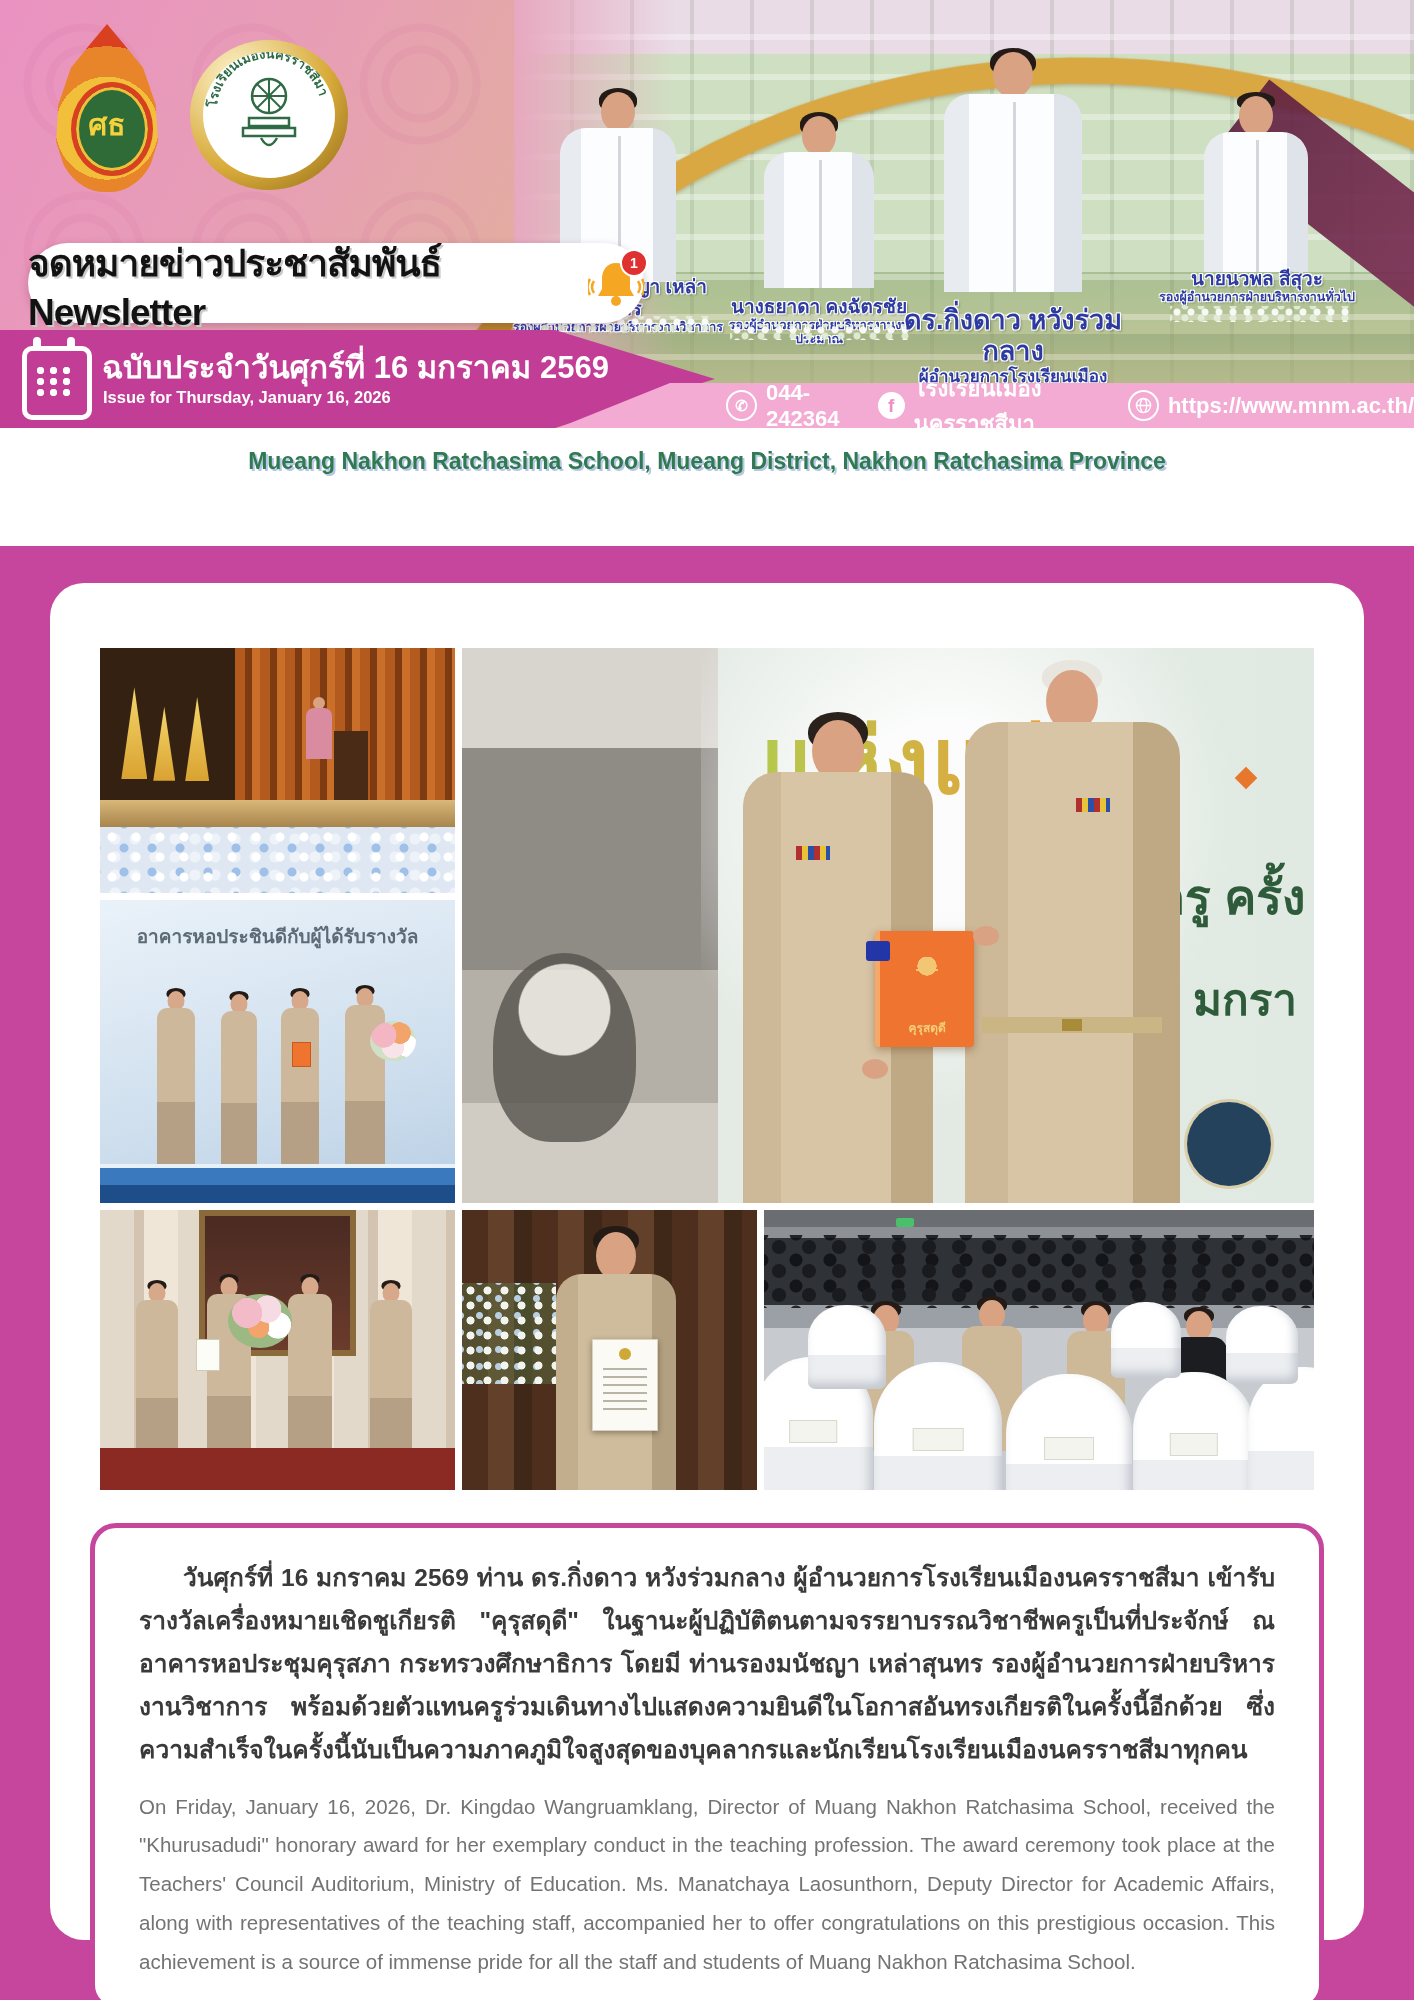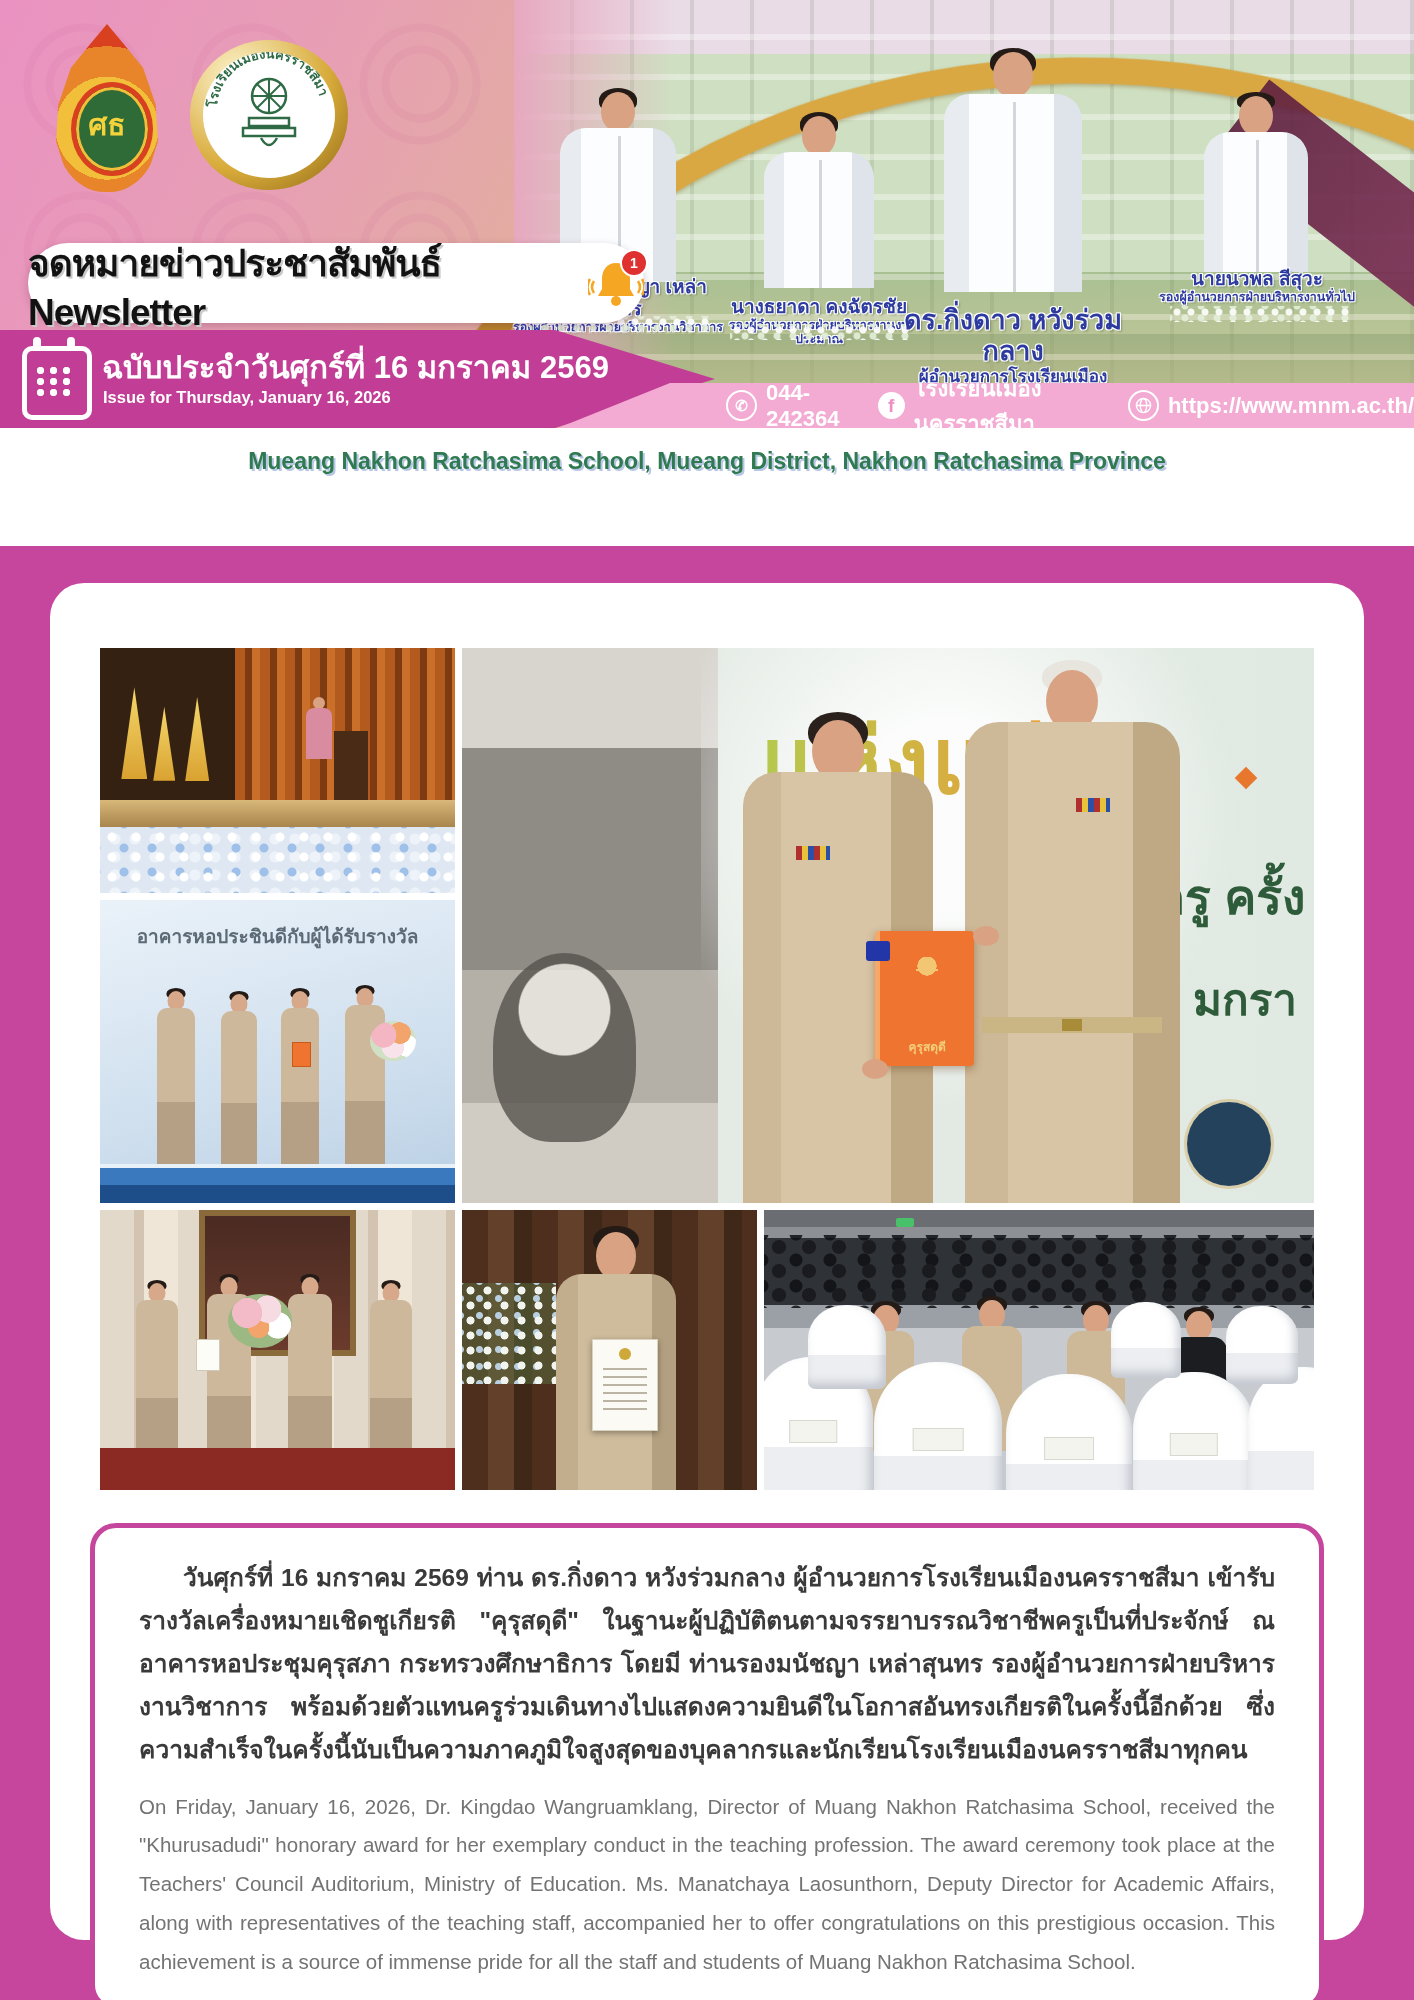--- a/index.html
+++ b/index.html
@@ -173,21 +173,21 @@
   .hs-hair-m{position:absolute;left:50%;transform:translateX(-50%);top:-10px;width:60px;height:34px;
      border-radius:50% 50% 45% 45%;background:#e8e4de;}
   .hs-body{position:absolute;left:0;right:0;top:52px;bottom:0;border-radius:34px 34px 0 0;
      background:linear-gradient(90deg,#bfa océ 0,#cdb897 0 20%,#d8c5a5 20% 78%,#bfa985 78%);}
   .hs-body{background:linear-gradient(90deg,#cdb897 0 20%,#d8c5a5 20% 78%,#bfa985 78%);}
   .hs-ribbon{position:absolute;width:34px;height:14px;
      background:repeating-linear-gradient(90deg,#b03030 0 6px,#e8c23a 6px 12px,#2a50a8 12px 18px);}
   .hs-belt{position:absolute;left:8%;right:8%;height:16px;background:#cbb astonishing;}
   .hs-belt{background:#c9b684;}
   .hs-buckle{position:absolute;left:50%;transform:translateX(-50%);top:2px;width:20px;height:12px;background:#a88c3a;}
-  .hs-folder{position:absolute;left:48.5%;top:51%;width:94px;height:135px;background:#ef7430;border-radius:4px;
+  .hs-folder{position:absolute;left:48.5%;top:51%;width:94px;height:116px;background:#ef7430;border-radius:4px;
      border-left:5px solid #f7a867;box-shadow:0 3px 8px rgba(90,40,0,.35);}
   .hs-folder .crest{position:absolute;left:50%;transform:translateX(-50%);top:26px;width:22px;height:30px;
      background:radial-gradient(circle at 50% 30%,#f3cf7a 0 40%,transparent 41%),
                 linear-gradient(180deg,transparent 0 40%,#f3cf7a 40% 45%,transparent 46%);opacity:.9;}
   .hs-folder .ftext{position:absolute;left:0;right:0;bottom:10px;text-align:center;color:#f3cf7a;font-size:12px;font-weight:bold;}
   .hs-folder .fribbon{position:absolute;left:-14px;top:10px;width:24px;height:20px;background:#2336a8;border-radius:3px;}
   .hs-hand{position:absolute;width:26px;height:20px;border-radius:50%;background:#d9a283;}
 
   
   .ph-cert{left:362px;top:562px;width:295px;height:280px;

